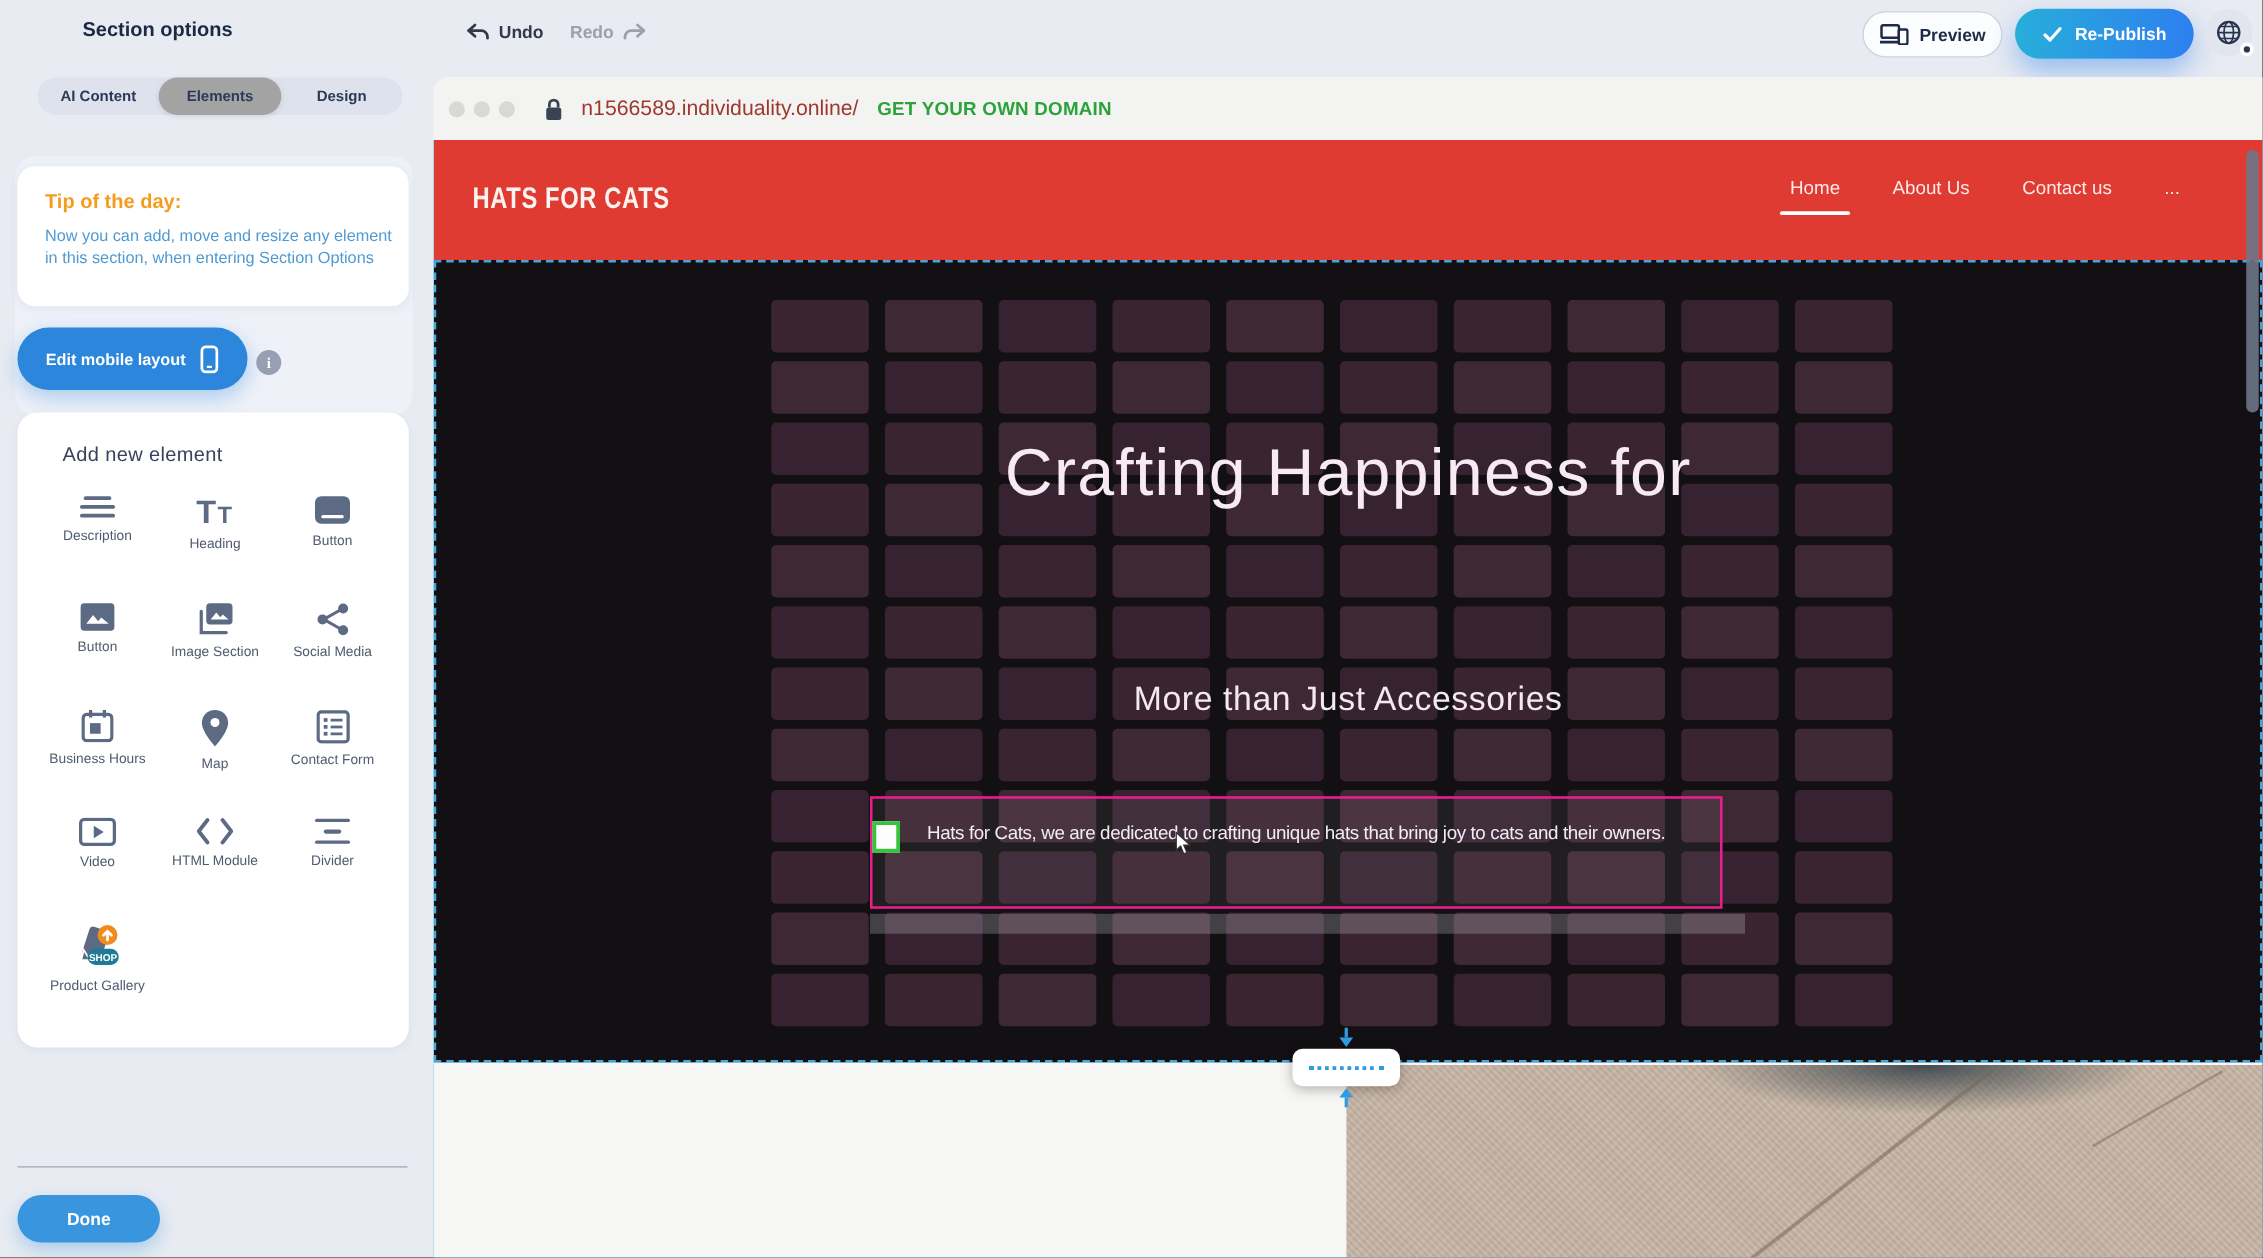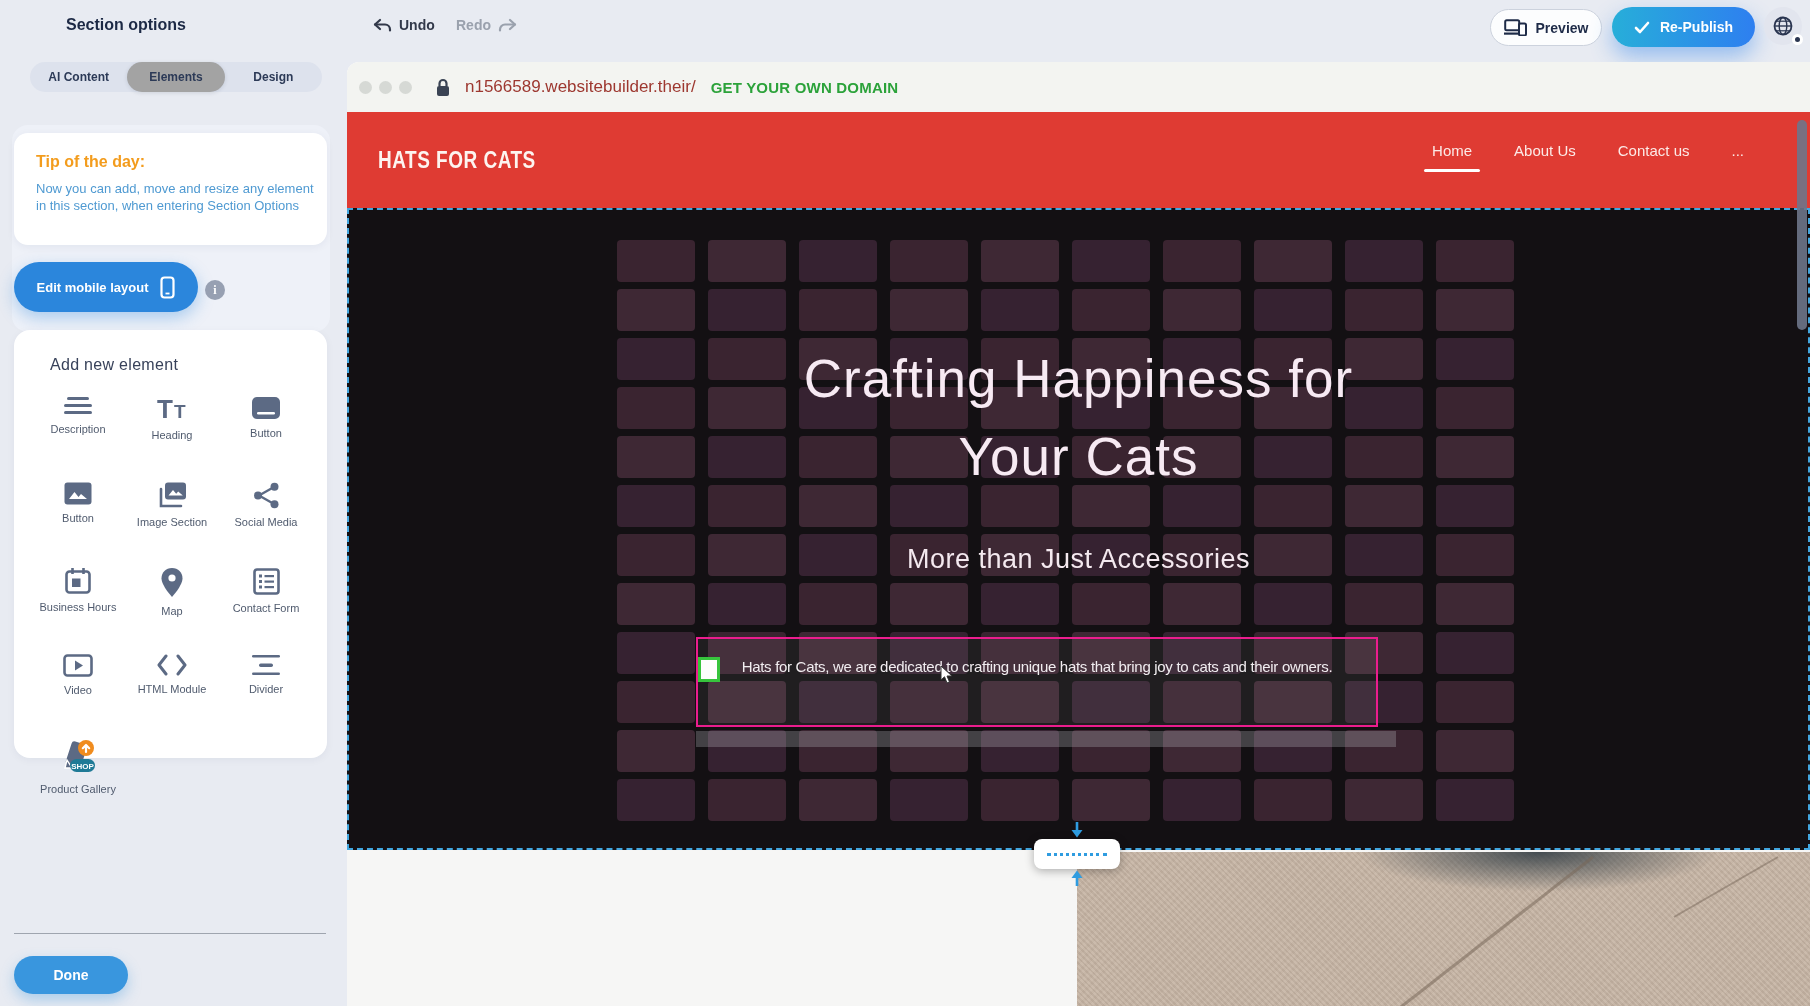--- a/index.html
+++ b/index.html
@@ -44,21 +44,21 @@
   .tip-title { color:#f39c1d; font-size:16px; font-weight:bold; }
   .tip-body  { margin-top:9px; color:#4f9ad2; font-size:13px; line-height:17px; width:278px; }
 
   .btn-mobile { left:14px; top:262px; width:184px; height:50px; border-radius:25px; background:#2b86dc;
                 color:#fff; font-size:13px; font-weight:bold; display:flex; align-items:center;
                 justify-content:center; gap:12px; box-shadow:0 6px 16px rgba(43,134,220,.35); }
   .info-dot { left:205px; top:280px; width:20px; height:20px; border-radius:50%; background:#97a0b2;
               color:#fff; font-size:12px; font-weight:bold; font-family:"Liberation Serif",serif;
               display:flex; align-items:center; justify-content:center; }
 
-  .add-card { left:14px; top:330px; width:313px; height:428px; background:#fff; border-radius:16px;
+  .add-card { left:14px; top:330px; width:313px; height:508px; background:#fff; border-radius:16px;
               box-shadow:0 2px 8px rgba(25,40,80,.05); }
   .add-title { position:absolute; left:36px; top:26px; font-size:16px; color:#38425a; letter-spacing:.3px; }
   .el-grid { position:absolute; left:17px; top:62px; display:grid;
              grid-template-columns:94px 94px 94px; grid-auto-rows:86px; }
   .el-item { text-align:center; padding-top:4px; cursor:pointer; }
   .el-item svg { display:block; margin:0 auto; }
   .el-label { margin-top:7px; font-size:11px; line-height:13px; color:#505b6e; }
 
   .divider-line { left:14px; top:933px; width:312px; height:1px; background:#9fa5af; }
   .btn-done { left:14px; top:956px; width:114px; height:38px; border-radius:19px; background:#3996de;
@@ -337,21 +337,21 @@
 <div class="abs browser">
 
   <div class="chrome">
     <span class="dot"></span>
     <span class="dot"></span>
     <span class="dot"></span>
     <svg class="chrome-lock" width="16" height="19" viewBox="0 0 16 19">
       <rect x="2" y="8" width="12" height="10" rx="2" fill="#3a4354"></rect>
       <path d="M4.5 8 V5.5 a3.5 3.5 0 0 1 7 0 V8" fill="none" stroke="#3a4354" stroke-width="2.2"></path>
     </svg>
-    <span class="chrome-url">n1566589.websitebuilder.their/</span>
+    <span class="chrome-url">n1566589.individuality.online/</span>
     <span class="chrome-link">GET YOUR OWN DOMAIN</span>
   </div>
 
   <div class="site">
 
     <div class="site-header">
       <div class="logo">HATS FOR CATS</div>
       <div class="site-nav">
         <span class="nav-item active">Home</span>
         <span class="nav-item">About Us</span>
@@ -479,21 +479,20 @@
           <div class="tile" style="background: rgb(58, 36, 48);"></div>
           <div class="tile" style="background: rgb(62, 40, 52);"></div>
           <div class="tile" style="background: rgb(54, 34, 49);"></div>
           <div class="tile" style="background: rgb(58, 36, 48);"></div>
           <div class="tile" style="background: rgb(62, 40, 52);"></div>
           <div class="tile" style="background: rgb(54, 34, 49);"></div>
         </div>
 
       <h1 class="hero-h1">
         <div>Crafting Happiness for</div>
-        <div>Your Cats</div>
       </h1>
 
       <div class="hero-sub">More than Just Accessories</div>
 
       <div class="drag-band"></div>
 
       <div class="para-box">
         <div class="para-line">Hats for Cats, we are dedicated to crafting unique hats that bring joy to cats and their owners.</div>
       </div>
       <div class="sel-handle"></div>

